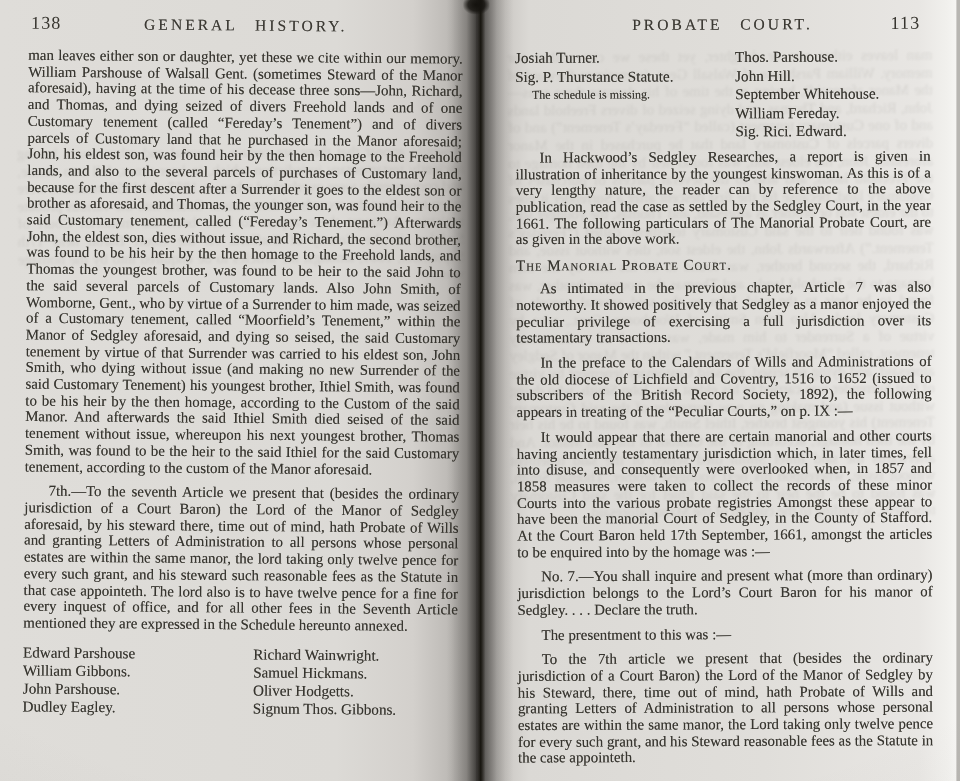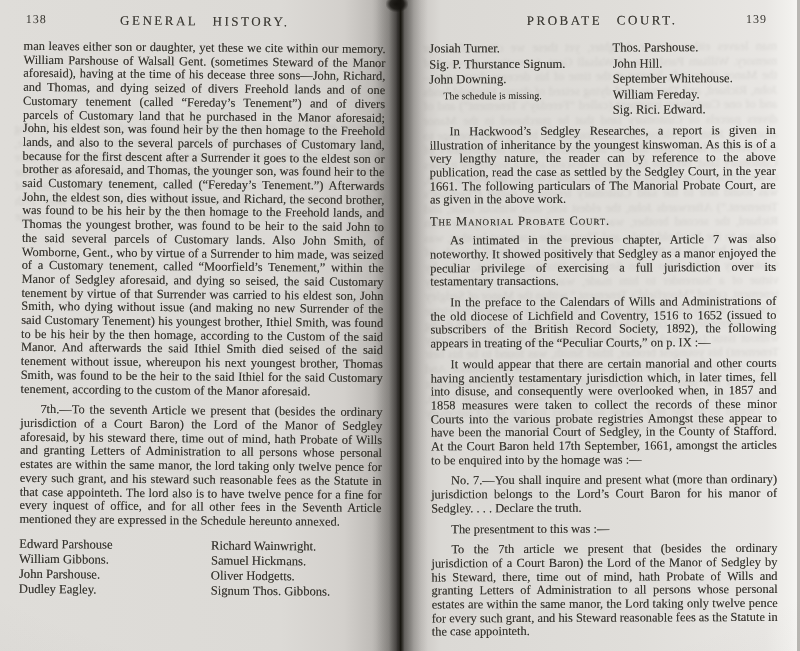--- a/index.html
+++ b/index.html
@@ -33,21 +33,21 @@
   }
   
   .content{position:relative;height:100%;z-index:2;}
   .page.left .content{padding:12px 14px 0 24px;transform:rotate(0.5deg);transform-origin:10% 0;}
   .page.right .content{padding:12px 22px 0 32px;transform:rotate(-0.25deg);transform-origin:90% 0;}
   .pagehead{position:relative;height:22px;margin-bottom:6px;}
   .running-title{
     display:block;text-align:center;font-size:13px;letter-spacing:2.5px;word-spacing:9px;
     color:#3b3933;text-shadow:0 0 0.5px rgba(59,57,51,0.55);
   }
-  .pnum{position:absolute;top:0;font-size:12px;letter-spacing:1px;}
+  .pnum{position:absolute;top:0;font-size:15px;letter-spacing:1px;}
   .pnum.pl{left:2px;}
   .pnum.pr{right:8px;}
   .body{
     margin:0 0 7px 0;text-align:justify;
     font-size:12.4px;line-height:13.7px;
     text-shadow:0 0 0.45px rgba(55,53,47,0.6);
   }
   .body.indent{text-indent:20px;}
   .smallcaps{
     margin:2px 0 5px 0;font-size:12.6px;font-weight:normal;
@@ -102,28 +102,27 @@
         </div>
       </div>
     </div>
   </div>
 
   <div class="page right">
     <div class="ghost">man leaves either son or daughter, yet these we cite within our memory.  William Parshouse of Walsall Gent. (sometimes Steward of the Manor aforesaid), having at the time of his decease three sons—John, Richard, and Thomas, and dying seized of divers Freehold lands and of one Customary tenement (called “Fereday’s Tenement”) and of divers parcels of Customary land that he purchased in the Manor aforesaid; John, his eldest son, was found heir by the then homage to the Freehold lands, and also to the several parcels of purchases of Customary land, because for the first descent after a Surrender it goes to the eldest son or brother as aforesaid, and Thomas, the younger son, was found heir to the said Customary tenement, called (“Fereday’s Tenement.”)  Afterwards John, the eldest son, dies without issue, and Richard, the second brother, was found to be his heir by the then homage to the Freehold lands, and Thomas the youngest brother, was found to be heir to the said John to the said several parcels of Customary lands.  Also John Smith, of Womborne, Gent., who by virtue of a Surrender to him made, was seized of a Customary tenement, called “Moorfield’s Tenement,” within the Manor of Sedgley aforesaid, and dying so seised, the said Customary tenement by virtue of that Surrender was carried to his eldest son, John Smith, who dying without issue (and making no new Surrender of the said Customary Tenement) his youngest brother, Ithiel Smith, was found to be his heir by the then homage, according to the Custom of the said Manor.  And afterwards the said Ithiel Smith died seised of the said tenement without issue, whereupon his next youngest brother, Thomas Smith, was found to be the heir to the said Ithiel for the said Customary tenement, according to the custom of the Manor aforesaid.</div>
     <div class="content">
       <div class="pagehead">
         <span class="running-title">PROBATE COURT.</span>
-        <span class="pnum pr">139</span>
+        <span class="pnum pr">113</span>
       </div>
 
       <div class="siglist">
         <div class="sigcol c1">
           <div class="signame">Josiah Turner.</div>
-          <div class="signame">Sig. P. Thurstance Signum.</div>
-          <div class="signame">John Downing.</div>
+          <div class="signame">Sig. P. Thurstance Statute.</div>
           <div class="signote">The schedule is missing.</div>
         </div>
         <div class="sigcol c2">
           <div class="signame">Thos. Parshouse.</div>
           <div class="signame">John Hill.</div>
           <div class="signame">September Whitehouse.</div>
           <div class="signame">William Fereday.</div>
           <div class="signame">Sig. Rici. Edward.</div>
         </div>
       </div>

